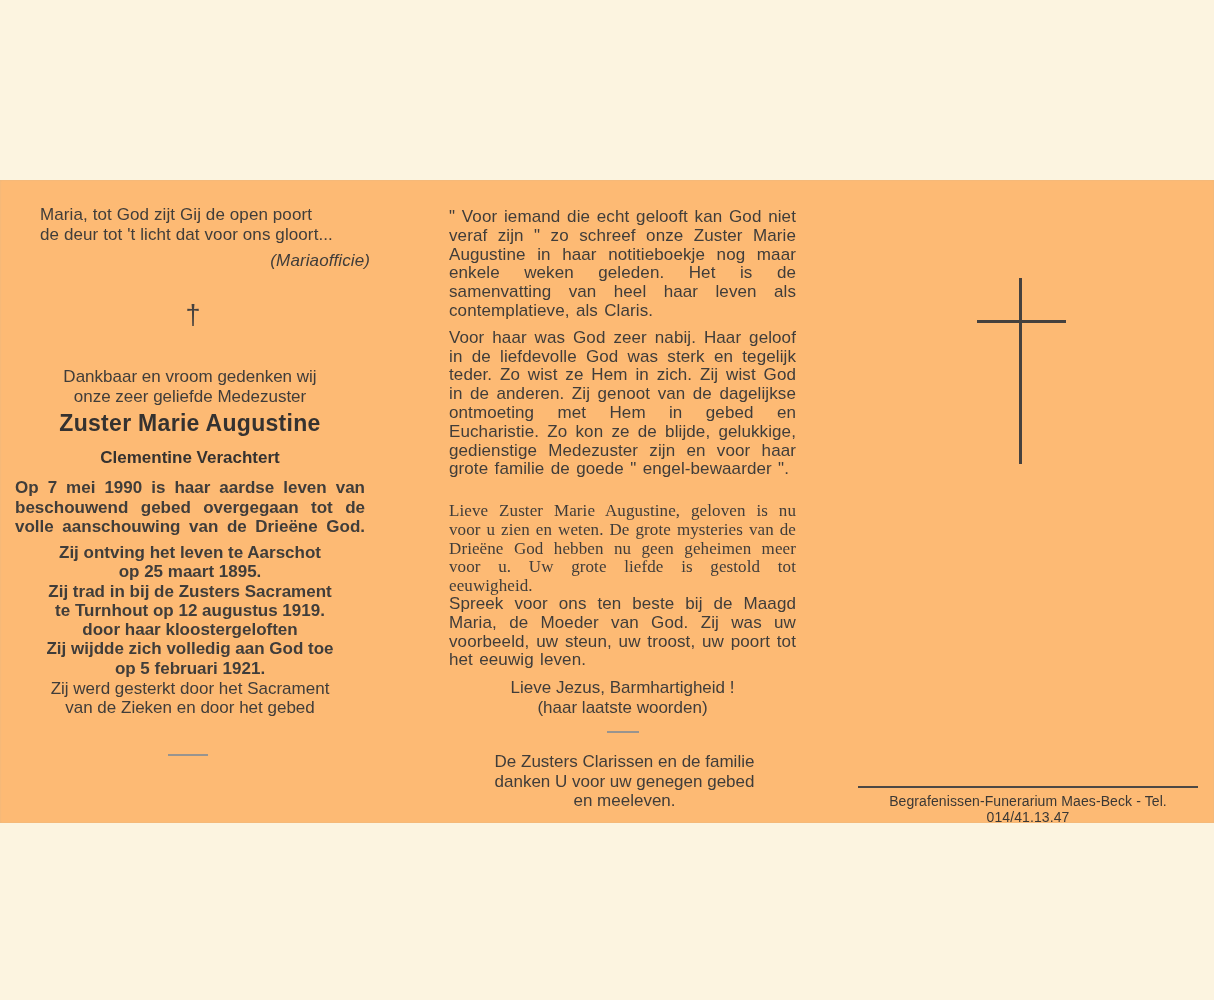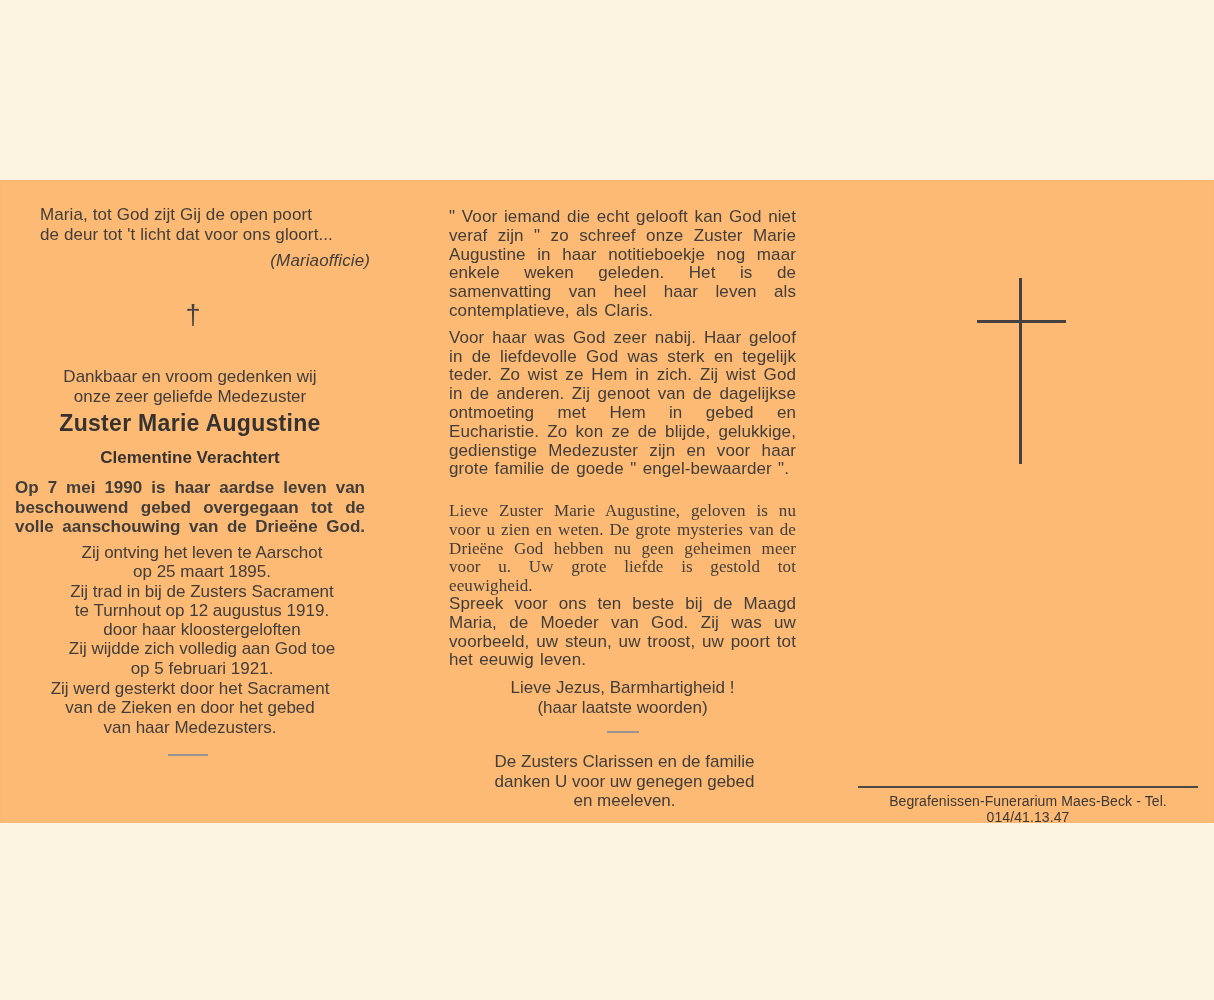--- a/index.html
+++ b/index.html
@@ -36,22 +36,22 @@
                  text-align: center; font-size: 17px; line-height: 19.5px; }
   .deceased-name { position: absolute; left: 0; top: 230px; width: 350px;
                    text-align: center; font-size: 23px; font-weight: bold;
                    letter-spacing: 0.3px; color: #353230; }
   .birth-name { position: absolute; left: 0; top: 268px; width: 350px;
                 text-align: center; font-size: 17px; font-weight: bold; color: #353230; }
   .death-para { position: absolute; left: 0; top: 298px; width: 350px;
                 font-size: 17px; line-height: 19.5px;
                 text-align: justify; text-justify: inter-word; word-spacing: 1.5px; font-weight: bold; }
   .death-para::after { content: ""; display: inline-block; width: 100%; }
-  .life-block { position: absolute; left: 12px; top: 363px; width: 350px;
-                text-align: center; font-size: 17px; line-height: 19.3px; }
+  .life-block { position: absolute; left: 0; top: 363px; width: 350px;
+                text-align: center; font-size: 17px; line-height: 19.3px; font-weight: bold; }
   .sacrament-block { position: absolute; left: 0; top: 499px; width: 350px;
                      text-align: center; font-size: 17px; line-height: 19.3px; }
   .divider-left { position: absolute; left: 153px; top: 574px; width: 40px;
                   height: 2px; background: #98948f; }
 
   
   .col-mid { position: absolute; left: 449px; top: 0; width: 347px; height: 643px; }
   .col-mid p { margin: 0 0 8px 0; font-size: 17px; line-height: 18.8px;
                text-align: justify; text-justify: inter-word; word-spacing: 1.5px;
                letter-spacing: 0.1px; }
@@ -107,21 +107,20 @@
       <div>Zij trad in bij de Zusters Sacrament</div>
       <div>te Turnhout op 12 augustus 1919.</div>
       <div>door haar kloostergeloften</div>
       <div>Zij wijdde zich volledig aan God toe</div>
       <div>op 5 februari 1921.</div>
     </div>
 
     <div class="sacrament-block">
       <div>Zij werd gesterkt door het Sacrament</div>
       <div>van de Zieken en door het gebed</div>
-      <div>van haar Medezusters.</div>
     </div>
 
     <div class="divider-left"></div>
   </div>
 
   <div class="col-mid">
     <div class="mid-paras-a">
       <p>" Voor iemand die echt gelooft kan God niet veraf zijn " zo schreef onze Zuster Marie Augustine in haar notitieboekje nog maar enkele weken geleden. Het is de samenvatting van heel haar leven als contemplatieve, als Claris.</p>
       <p>Voor haar was God zeer nabij. Haar geloof in de liefdevolle God was sterk en tegelijk teder. Zo wist ze Hem in zich. Zij wist God in de anderen. Zij genoot van de dagelijkse ontmoeting met Hem in gebed en Eucharistie. Zo kon ze de blijde, gelukkige, gedienstige Medezuster zijn en voor haar grote familie de goede " engel-bewaarder ".</p>
     </div>

